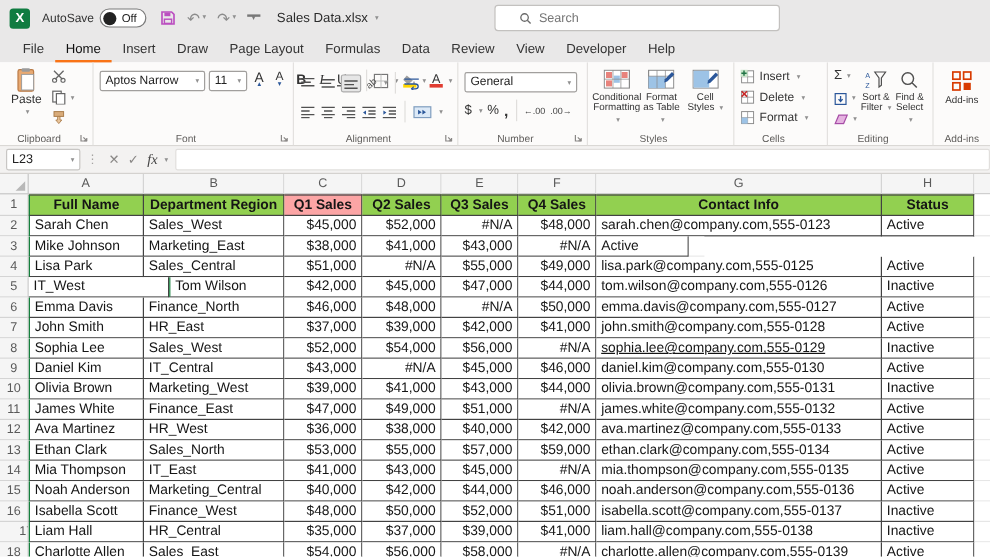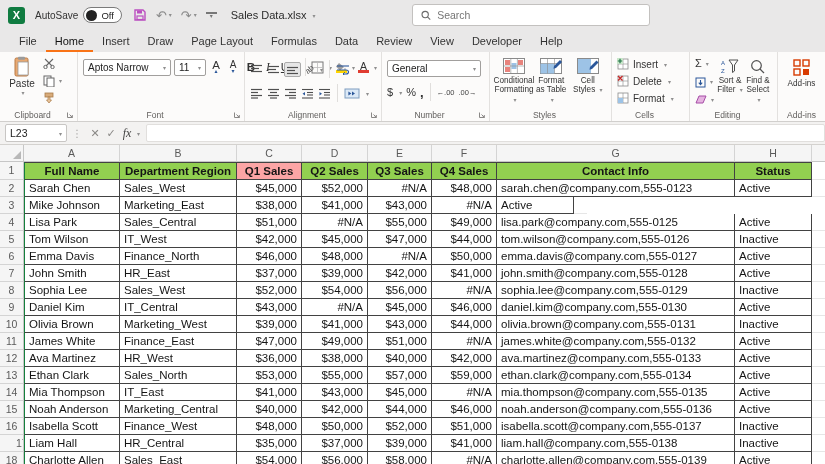--- a/index.html
+++ b/index.html
@@ -9,21 +9,21 @@
   
   .titlebar { height:30px; background:#e9e8e8; display:flex; align-items:center; padding:0 8px; position:relative; }
   .xl-logo { width:17px; height:17px; background:#107c41; border-radius:3px; color:#fff; font-weight:bold; font-size:11px; display:flex; align-items:center; justify-content:center; flex:0 0 auto; }
   .autosave-label { font-size:10px; color:#333; margin-left:10px; }
   .autosave-pill { display:flex; align-items:center; gap:4px; border:1px solid #7a7a7a; border-radius:9px; background:#fff; height:16px; padding:0 7px 0 2px; margin-left:5px; font-size:9.5px; color:#222; }
   .autosave-dot { width:11px; height:11px; border-radius:50%; background:#222; }
   .qat-btn { margin-left:9px; color:#8b8b8b; font-size:13px; line-height:1; display:flex; align-items:center; }
   .chev { font-size:6px; color:#8f8f8f; margin-left:2px; }
   .qat-custom { margin-left:9px; width:11px; border-top:2px solid #777; text-align:center; font-size:6px; color:#777; line-height:5px; }
   .doc-title { font-size:11px; color:#2b2b2b; margin-left:14px; display:flex; align-items:center; gap:4px; }
-  .searchbox { position:absolute; left:412px; top:4px; width:238px; height:22px; background:#fff; border:1px solid #c3c1bf; border-radius:3px; display:flex; align-items:center; padding:0 8px; gap:6px; }
+  .searchbox { position:absolute; left:412px; top:4px; width:238px; height:22px; background:#fff; border:1px solid #c3c1bf; border-radius:3px; display:flex; align-items:center; padding:0 20px; gap:6px; }
   .searchbox input { border:none; outline:none; font-size:10.5px; color:#444; width:100%; background:transparent; font-family:"Liberation Sans",sans-serif; }
 
   
   .tabs { height:22px; background:#e9e8e8; display:flex; align-items:flex-end; padding-left:10px; }
   .tab { font-size:11px; color:#333; padding:4px 9px 5px; cursor:default; }
   .tab.active { font-weight:normal; color:#111; border-bottom:2px solid #f97316; padding-bottom:3px; }
 
   
   .ribbon { height:70px; background:#fcfbfa; border-bottom:1px solid #d1cfcd; display:flex; }
   .rgroup { position:relative; border-right:1px solid #e3e1df; padding:4px 5px 14px; flex:0 0 auto; }
@@ -574,22 +574,22 @@
       <div class="gcell dcell num" style="width: 65px; height: 17px;">$51,000</div>
       <div class="gcell dcell num" style="width: 66px; height: 17px;">#N/A</div>
       <div class="gcell dcell num" style="width: 64px; height: 17px;">$55,000</div>
       <div class="gcell dcell num" style="width: 65px; height: 17px;">$49,000</div>
       <div class="gcell dcell" style="width: 238px; height: 17px;">lisa.park@company.com,555-0125</div>
       <div class="gcell dcell" style="width: 77px; height: 17px;">Active</div>
       <div class="gcell sliver" style="width: 13px; height: 17px;"></div>
     </div>
     <div class="grid-row">
       <div class="gcell rowhead" style="width: 24px; height: 17px;">5</div>
+      <div class="gcell dcell" style="width: 117px; height: 17px;">IT_West</div>
       <div class="gcell dcell first" style="width: 96px; height: 17px;">Tom Wilson</div>
-      <div class="gcell dcell" style="width: 117px; height: 17px;">IT_West</div>
       <div class="gcell dcell num" style="width: 65px; height: 17px;">$42,000</div>
       <div class="gcell dcell num" style="width: 66px; height: 17px;">$45,000</div>
       <div class="gcell dcell num" style="width: 64px; height: 17px;">$47,000</div>
       <div class="gcell dcell num" style="width: 65px; height: 17px;">$44,000</div>
       <div class="gcell dcell" style="width: 238px; height: 17px;">tom.wilson@company.com,555-0126</div>
       <div class="gcell dcell" style="width: 77px; height: 17px;">Inactive</div>
       <div class="gcell sliver" style="width: 13px; height: 17px;"></div>
     </div>
     <div class="grid-row">
       <div class="gcell rowhead" style="width: 24px; height: 17px;">6</div>
@@ -616,21 +616,21 @@
       <div class="gcell sliver" style="width: 13px; height: 17px;"></div>
     </div>
     <div class="grid-row">
       <div class="gcell rowhead" style="width: 24px; height: 17px;">8</div>
       <div class="gcell dcell first" style="width: 96px; height: 17px;">Sophia Lee</div>
       <div class="gcell dcell" style="width: 117px; height: 17px;">Sales_West</div>
       <div class="gcell dcell num" style="width: 65px; height: 17px;">$52,000</div>
       <div class="gcell dcell num" style="width: 66px; height: 17px;">$54,000</div>
       <div class="gcell dcell num" style="width: 64px; height: 17px;">$56,000</div>
       <div class="gcell dcell num" style="width: 65px; height: 17px;">#N/A</div>
-      <div class="gcell dcell" style="width: 238px; height: 17px;">sophia.lee@company.com,555-0129</div>
+      <div class="gcell dcell" style="width: 238px; height: 17px; text-decoration: underline;">sophia.lee@company.com,555-0129</div>
       <div class="gcell dcell" style="width: 77px; height: 17px;">Inactive</div>
       <div class="gcell sliver" style="width: 13px; height: 17px;"></div>
     </div>
     <div class="grid-row">
       <div class="gcell rowhead" style="width: 24px; height: 17px;">9</div>
       <div class="gcell dcell first" style="width: 96px; height: 17px;">Daniel Kim</div>
       <div class="gcell dcell" style="width: 117px; height: 17px;">IT_Central</div>
       <div class="gcell dcell num" style="width: 65px; height: 17px;">$43,000</div>
       <div class="gcell dcell num" style="width: 66px; height: 17px;">#N/A</div>
       <div class="gcell dcell num" style="width: 64px; height: 17px;">$45,000</div>

